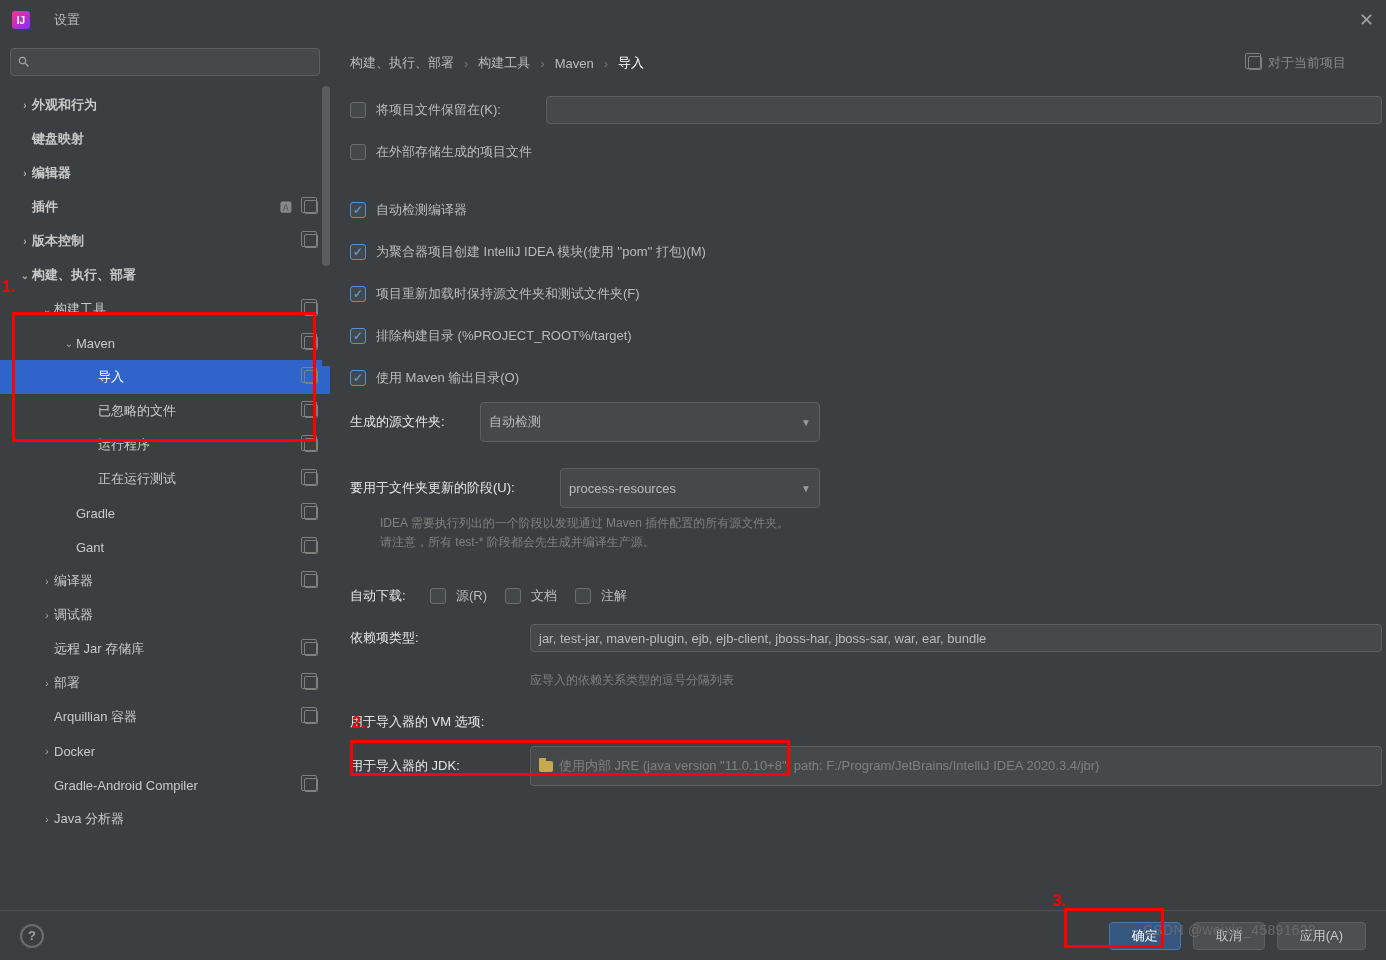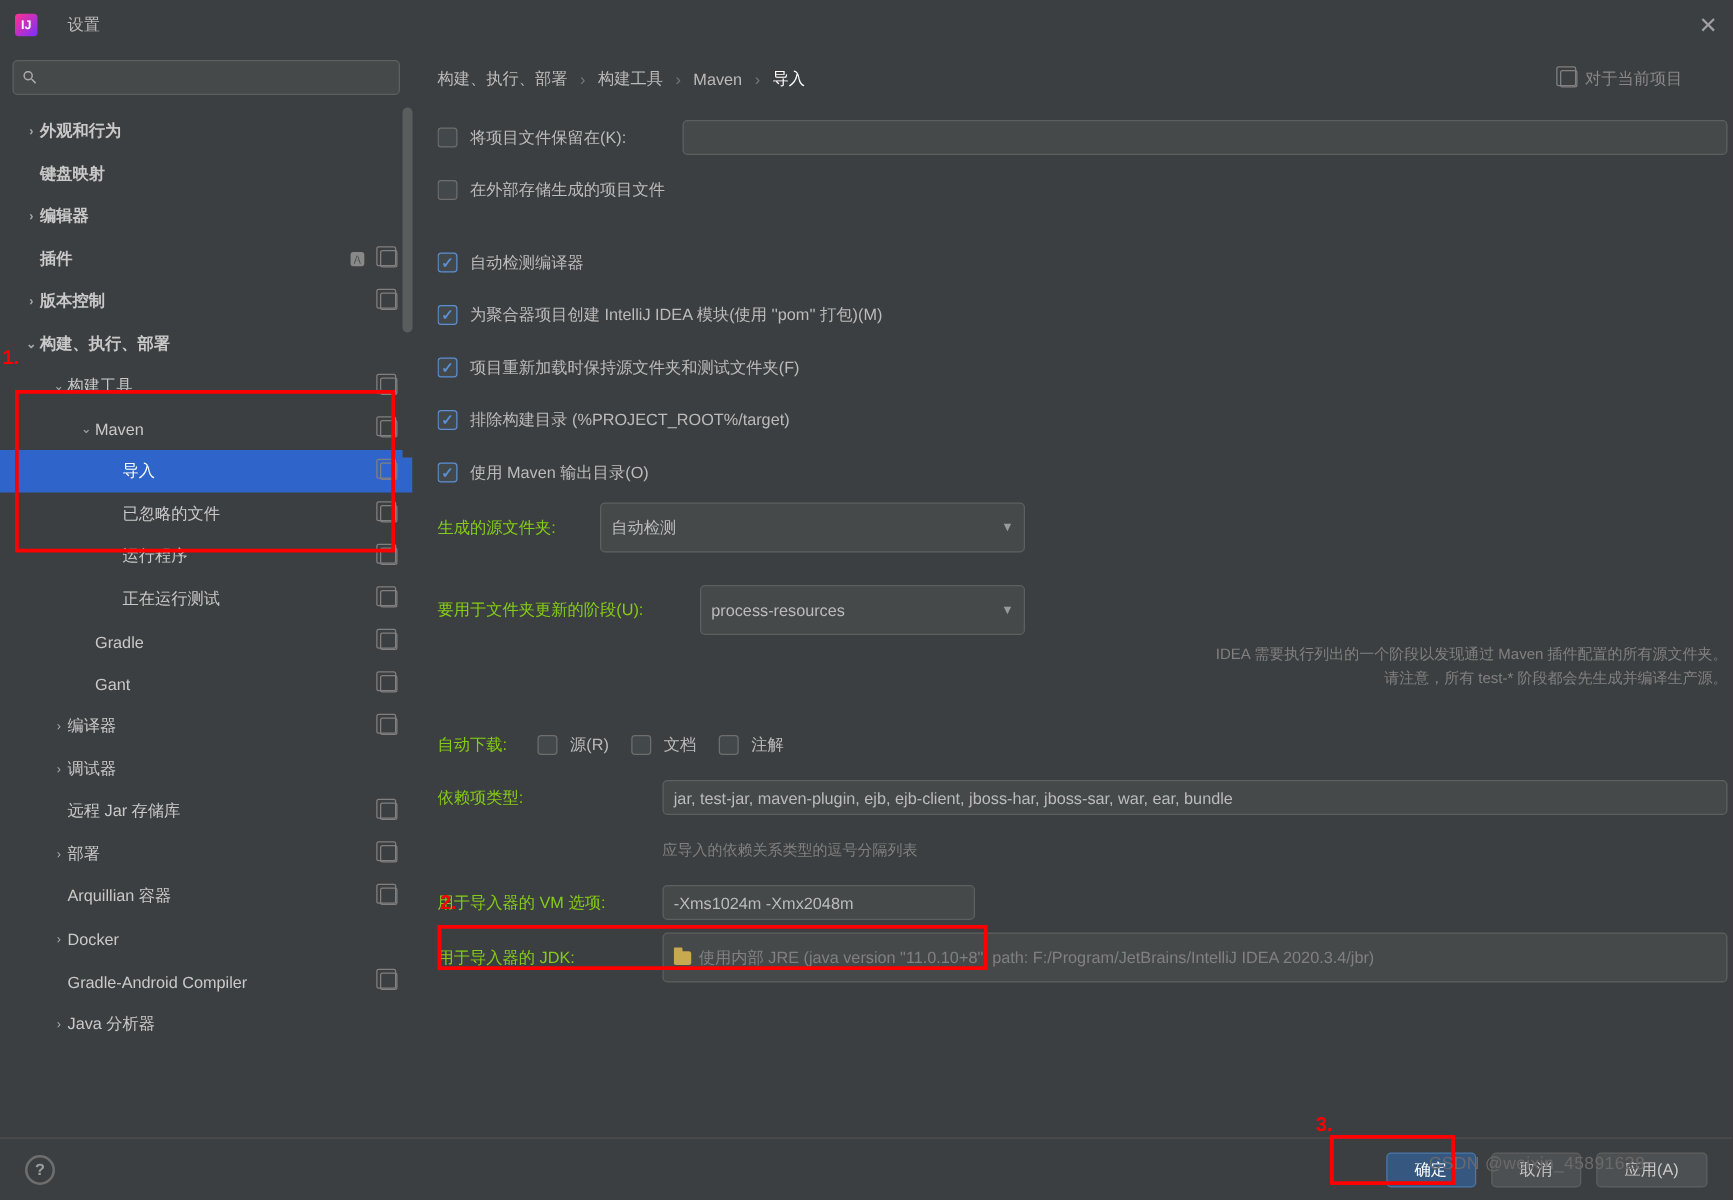--- a/index.html
+++ b/index.html
@@ -118,21 +118,21 @@
 .input{
   flex:1;height:28px;background:#45494a;border:1px solid #5e6060;border-radius:4px;
   padding:0 8px;color:#bbb;display:flex;align-items:center;min-width:0;
 }
 .select{
   height:40px;background:#45494a;border:1px solid #5e6060;border-radius:4px;
   padding:0 8px;color:#bbb;display:flex;align-items:center;min-width:260px;
   justify-content:space-between;
 }
 .select .caret{color:#9a9a9a;font-size:10px;}
-.fixedlabel{width:180px;color:#84cc16;}
+.fixedlabel{width:180px;color:#e5e5e5;}
 .hint{color:#808080;font-size:12px;line-height:1.6;}
 .box2{
   position:absolute;border:3px solid #ff0000;
   left:350px;top:740px;width:440px;height:36px;pointer-events:none;
 }
 .anno2{left:352px;top:714px;}
 .footer{
   height:50px;border-top:1px solid #515151;
   display:flex;align-items:center;padding:0 20px;position:relative;
 }
@@ -344,21 +344,21 @@
         </div>
       </div>
       <div style="height:14px"></div>
       <div class="row">
         <span class="fixedlabel" style="width:210px">要用于文件夹更新的阶段(U):</span>
         <div class="select" style="width:260px">
           <span>process-resources</span>
             <span class="caret">▼</span>
         </div>
       </div>
-      <div class="row" style="padding-left:30px;flex-direction:column;align-items:flex-end;">
+      <div class="row" style="padding-left:30px;flex-direction:column;align-items:flex-start;">
         <span class="hint">IDEA 需要执行列出的一个阶段以发现通过 Maven 插件配置的所有源文件夹。</span>
         <span class="hint">请注意，所有 test-* 阶段都会先生成并编译生产源。</span>
       </div>
       <div style="height:14px"></div>
       <div class="row">
         <span class="fixedlabel" style="width:80px">自动下载:</span>
         <span class="chk"></span>
         <span class="lbl2" style="margin-right:18px">源(R)</span>
         <span class="chk"></span>
         <span class="lbl2" style="margin-right:18px">文档</span>
@@ -371,23 +371,20 @@
         <div class="input">
             <span>jar, test-jar, maven-plugin, ejb, ejb-client, jboss-har, jboss-sar, war, ear, bundle</span>
           </div>
       </div>
       <div class="row" style="padding-left:180px">
         <span class="hint">应导入的依赖关系类型的逗号分隔列表</span>
       </div>
 
       <div class="row">
         <span class="fixedlabel">用于导入器的 VM 选项:</span>
-        <div class="input" style="max-width:250px">
-            <span>-Xms1024m -Xmx2048m</span>
-          </div>
       </div>
 
       <div class="row">
         <span class="fixedlabel">用于导入器的 JDK:</span>
         <div class="select" style="flex:1;min-width:0;color:#808080">
           <span style="display:flex;align-items:center;overflow:hidden;white-space:nowrap">
               <span class="folder-icon"></span>
               <span>使用内部 JRE (java version "11.0.10+8", path: F:/Program/JetBrains/IntelliJ IDEA 2020.3.4/jbr)</span>
             </span>
         </div>

